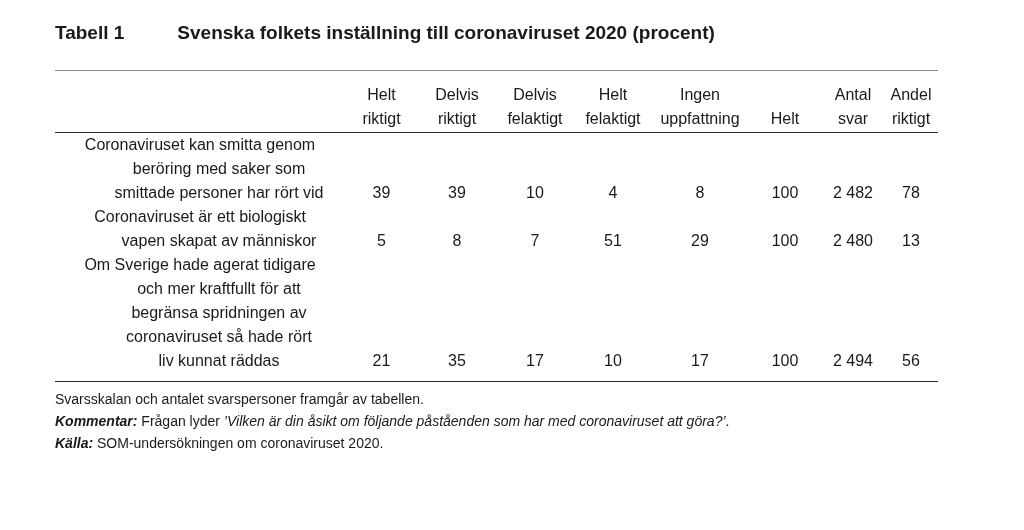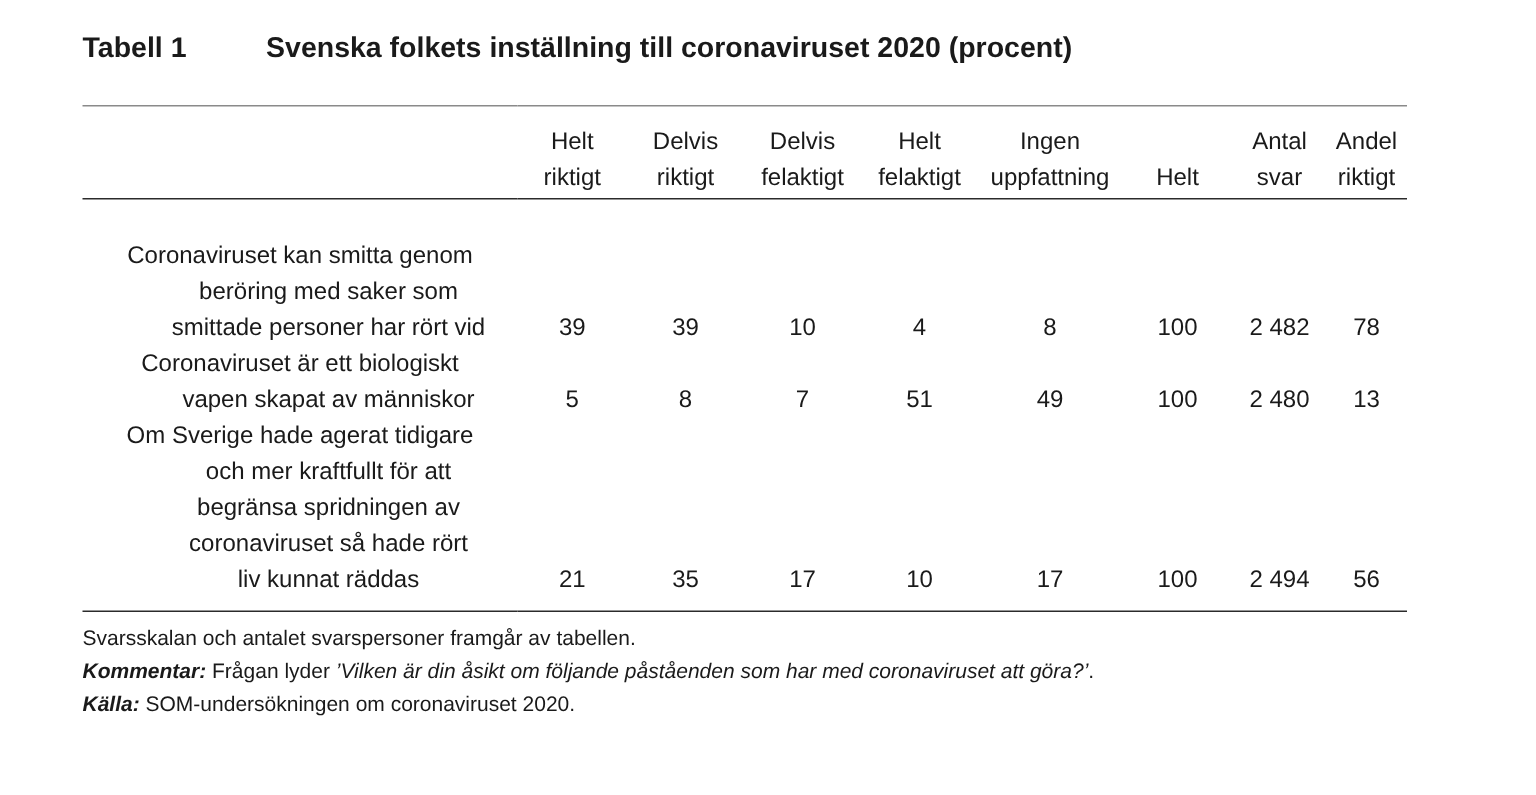--- a/index.html
+++ b/index.html
@@ -42,21 +42,21 @@
     text-align: center;
     line-height: 24px;
     padding: 12px 0 1px 0;
   }
   table.stats tbody td {
     vertical-align: bottom;
     text-align: center;
     line-height: 24px;
     padding: 0;
   }
-  table.stats tbody tr.first-row td { padding-top: 26px; }
+  table.stats tbody tr.first-row td { }
   table.stats tbody tr.last-row td { padding-bottom: 8px; }
   td.stmt { text-align: left; }
   .stmt-line { padding-left: 38px; }
   .stmt-line.first { padding-left: 0; }
   .footer {
     width: 883px;
     font-size: 14px;
     line-height: 22px;
     margin-top: 6px;
   }
@@ -140,21 +140,21 @@
       </tr>
       <tr>
         <td class="stmt">
           <div class="stmt-line first">Coronaviruset är ett biologiskt</div>
           <div class="stmt-line">vapen skapat av människor</div>
         </td>
         <td>5</td>
         <td>8</td>
         <td>7</td>
         <td>51</td>
-        <td>49</td>
+        <td>29</td>
         <td>100</td>
         <td>2 480</td>
         <td>13</td>
       </tr>
       <tr class="last-row">
         <td class="stmt">
           <div class="stmt-line first">Om Sverige hade agerat tidigare</div>
           <div class="stmt-line">och mer kraftfullt för att</div>
           <div class="stmt-line">begränsa spridningen av</div>
           <div class="stmt-line">coronaviruset så hade rört</div>

